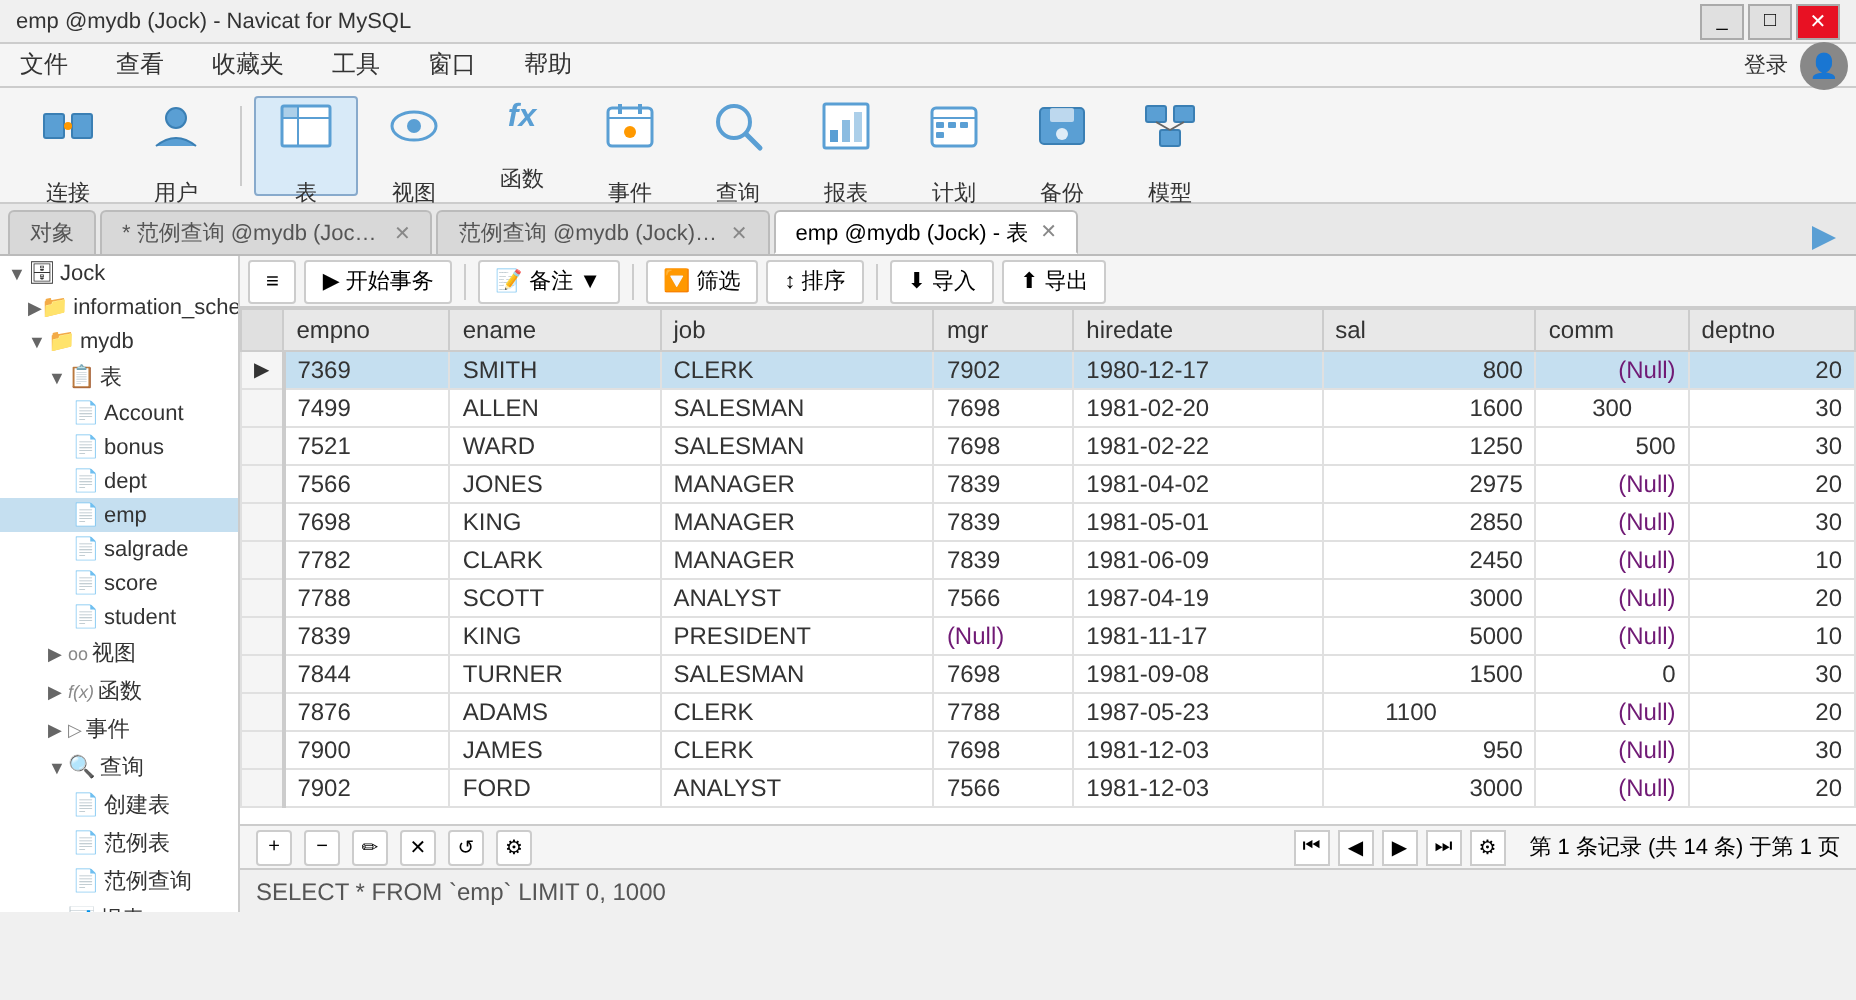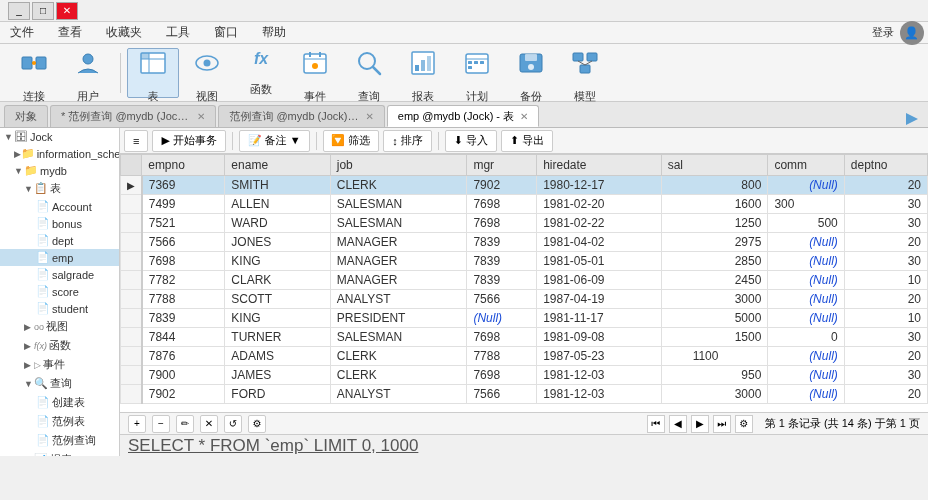--- a/index.html
+++ b/index.html
@@ -47,42 +47,43 @@
     .obj-separator { width: 1px; height: 18px; background: #ccc; margin: 0 2px; }
 
     
     .table-container { flex: 1; overflow: auto; }
     table { width: 100%; border-collapse: collapse; font-size: 12px; }
     thead th { background: #e8e8e8; border: 1px solid #ccc; padding: 3px 6px; text-align: left; font-weight: normal; color: #333; position: sticky; top: 0; z-index: 2; white-space: nowrap; }
     tbody tr { border-bottom: 1px solid #e8e8e8; }
     tbody tr.selected { background: #c5dff0; }
     tbody tr.selected td { background: #c5dff0; }
     tbody td { border: 1px solid #e0e0e0; padding: 2px 6px; color: #333; white-space: nowrap; }
-    tbody td.null-val { color: #1d4ed8; font-style: italic; }
+    tbody td.null-val { color: #701a75; }
 
     
     .bottom-toolbar { height: 22px; background: #f5f5f5; border-top: 1px solid #ccc; display: flex; align-items: center; padding: 0 8px; gap: 6px; }
     .bottom-btn { width: 18px; height: 18px; border: 1px solid #ccc; background: #fff; cursor: pointer; display: flex; align-items: center; justify-content: center; font-size: 10px; border-radius: 2px; }
-    .sql-bar { height: 22px; background: #f0f0f0; border-top: 1px solid #ccc; display: flex; align-items: center; padding: 0 8px; font-size: 17px; color: #555; text-decoration: underline; }
+    .sql-bar { height: 22px; background: #f0f0f0; border-top: 1px solid #ccc; display: flex; align-items: center; padding: 0 8px; font-size: 12px; color: #555; }
 
     
     .pagination { margin-left: auto; display: flex; align-items: center; gap: 4px; font-size: 11px; }
     .page-btn { width: 18px; height: 18px; border: 1px solid #ccc; background: #fff; cursor: pointer; display: flex; align-items: center; justify-content: center; font-size: 10px; }
     .login-btn { font-size: 11px; color: #333; cursor: pointer; }
     .user-icon { width: 24px; height: 24px; border-radius: 50%; background: #888; display: flex; align-items: center; justify-content: center; color: white; font-size: 12px; }
 
     
     ::-webkit-scrollbar { width: 8px; height: 8px; }
     ::-webkit-scrollbar-track { background: #f0f0f0; }
     ::-webkit-scrollbar-thumb { background: #bbb; border-radius: 3px; }
   </style>
 </head>
 <body>
 
 <div class="titlebar">
+  <span class="titlebar-left">emp @mydb (Jock) - Navicat for MySQL</span>
   <div class="titlebar-controls">
     <button class="titlebar-btn">_</button>
     <button class="titlebar-btn">□</button>
     <button class="titlebar-btn" style="background:#e81123;color:white;">✕</button>
   </div>
 </div>
 
 <div class="menubar">
   <span class="menubar-item">文件</span>
   <span class="menubar-item">查看</span>
@@ -386,21 +387,21 @@
               <td style="text-align: right;">20</td>
             </tr>
             <tr>
               <td style="background: rgb(245, 245, 245); border-right: 2px solid rgb(204, 204, 204); width: 14px; text-align: center; font-size: 10px;"></td>
               <td>7499</td>
               <td>ALLEN</td>
               <td>SALESMAN</td>
               <td>7698</td>
               <td>1981-02-20</td>
               <td style="text-align: right;">1600</td>
-              <td style="text-align: left; margin-left: 40px;">300</td>
+              <td style="text-align: center; margin-left: 40px;">300</td>
               <td style="text-align: right;">30</td>
             </tr>
             <tr>
               <td style="background: rgb(245, 245, 245); border-right: 2px solid rgb(204, 204, 204); width: 14px; text-align: center; font-size: 10px;"></td>
               <td>7521</td>
               <td>WARD</td>
               <td>SALESMAN</td>
               <td>7698</td>
               <td>1981-02-22</td>
               <td style="text-align: right;">1250</td>

